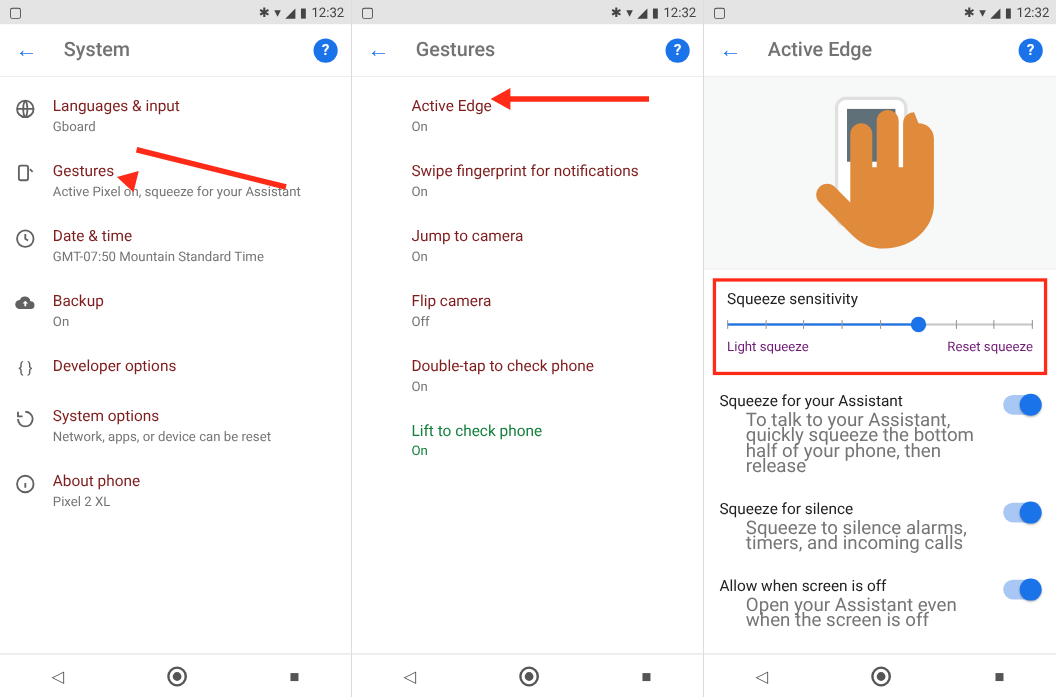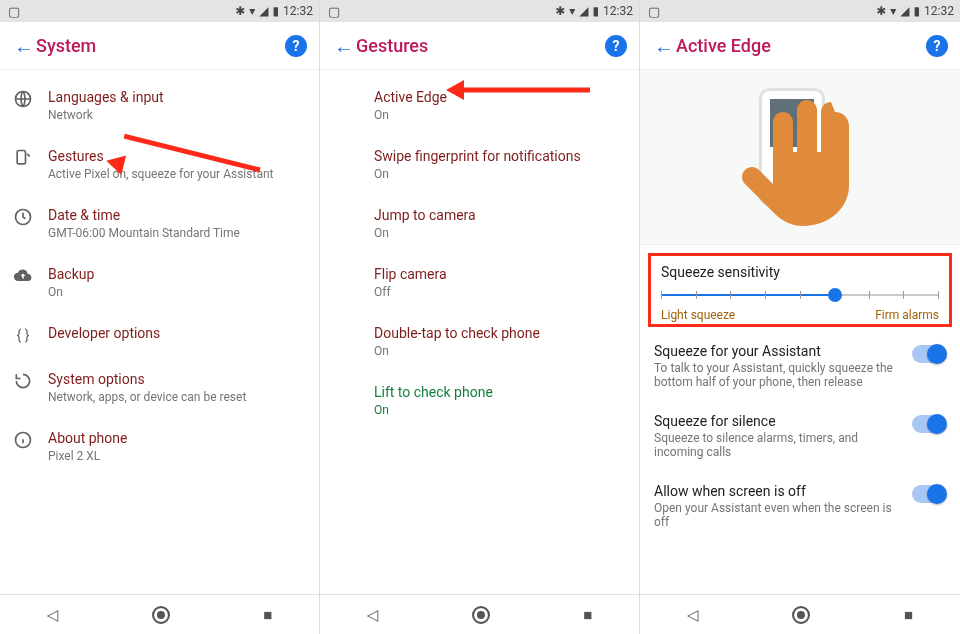--- a/index.html
+++ b/index.html
@@ -42,23 +42,24 @@
   .status-bar .left { margin-right: auto; padding-left: 2px; font-size: 13px;}
   .app-bar {
     height: 48px;
     display: flex;
     align-items: center;
     padding: 0 12px;
     border-bottom: 1px solid #eee;
   }
   .app-bar .back { color: #1a73e8; font-size: 20px; width: 24px; text-align: center; }
   .app-bar .title {
-    color: #be185d;
+    color: #737373;
     font-size: 18px;
     font-weight: 500;
+    margin-left: 22px;
     flex: 1;
   }
   .app-bar .help {
     width: 22px; height: 22px; border-radius: 50%;
     background: #1a73e8; color: #fff;
     display: flex; align-items: center; justify-content: center;
     font-size: 14px; font-weight: 700;
   }
   .content { flex: 1; overflow: hidden; position: relative; }
   .list { padding: 6px 0; }
@@ -129,45 +130,45 @@
   }
   .dots{position:absolute; left:16px; bottom:30px; display:flex; gap:4px;}
   .dots i{width:4px;height:4px;border-radius:50%;}
   .d1{background:#4285f4}.d2{background:#ea4335}.d3{background:#fbbc04}.d4{background:#34a853}
   .hand {
     position:absolute; left:0; top:0; width:150px; height:150px;
   }
   .sense-box{
     border:3px solid #ff2a18;
     margin:8px 8px 4px 8px;
-    padding:8px 10px 2px 10px;
+    padding:8px 10px 16px 10px;
   }
   .sense-title{font-size:14px; margin-bottom:6px;}
   .slider{
     position:relative; height:18px; margin:2px 0 4px 0;
   }
   .slider .track{
     position:absolute; left:0; right:0; top:8px; height:2px; background:#c9c9c9;
   }
   .slider .fill{
     position:absolute; left:0; top:8px; height:2px; background:#1a73e8;
   }
   .slider .ticks{position:absolute; left:0; right:0; top:5px; display:flex; justify-content:space-between;}
   .slider .ticks i{width:1px;height:8px;background:#9a9a9a;display:block;}
   .slider .thumb{
     position:absolute; top:2px; width:14px; height:14px; border-radius:50%;
     background:#1a73e8; transform:translateX(-50%);
   }
-  .slider-labels{display:flex; justify-content:space-between; font-size:12px; color:#a16207;}
+  .slider-labels{display:flex; justify-content:space-between; font-size:12px; color:#701a75;}
   .setting{
     display:flex; padding:12px 14px; gap:4px; align-items:flex-start;
   }
   .setting .text{flex:1;}
   .setting .text .t{font-size:14px;}
-  .setting .text .s{font-size:12px; color:#757575; margin-top:2px; line-height:14px;}
+  .setting .text .s{font-size:17px; color:#757575; margin-top:2px; line-height:14px;margin-left:24px;}
   .switch{
     width:34px; height:18px; border-radius:10px; background:#a9c7f5;
     position:relative; flex:0 0 34px; margin-top:2px;
   }
   .switch::after{
     content:""; position:absolute; right:-1px; top:-1px; width:20px; height:20px;
     border-radius:50%; background:#1a73e8; box-shadow:0 1px 2px rgba(0,0,0,.3);
   }
   svg { display:block; }
 </style>
@@ -194,21 +195,21 @@
       <div class="list">
         <div class="row">
           <span class="icon">
             <svg viewBox="0 0 24 24" width="20" height="20" fill="none" stroke="#616161" stroke-width="2">
                 <circle cx="12" cy="12" r="9"></circle>
                 <path d="M3 12h18M12 3c3 3 3 15 0 18M12 3c-3 3-3 15 0 18"></path>
               </svg>
           </span>
           <div class="txt">
             <div class="ttl">Languages &amp; input</div>
-            <div class="sub">Network</div>
+            <div class="sub">Gboard</div>
           </div>
         </div>
         <div class="row">
           <span class="icon">
             <svg viewBox="0 0 24 24" width="20" height="20" fill="none" stroke="#616161" stroke-width="2">
                 <rect x="5" y="3" width="10" height="16" rx="2"></rect>
                 <path d="M17 7l3 3"></path>
               </svg>
           </span>
           <div class="txt">
@@ -218,21 +219,21 @@
         </div>
         <div class="row">
           <span class="icon">
             <svg viewBox="0 0 24 24" width="20" height="20" fill="none" stroke="#616161" stroke-width="2">
                 <circle cx="12" cy="12" r="9"></circle>
                 <path d="M12 7v5l3 2"></path>
               </svg>
           </span>
           <div class="txt">
             <div class="ttl">Date &amp; time</div>
-            <div class="sub">GMT-06:00 Mountain Standard Time</div>
+            <div class="sub">GMT-07:50 Mountain Standard Time</div>
           </div>
         </div>
         <div class="row">
           <span class="icon">
             <svg viewBox="0 0 24 24" width="20" height="20" fill="#616161">
                 <path d="M6 18a5 5 0 010-10 6 6 0 0111.5 1.5A4 4 0 0118 18H6z"></path>
                 <path fill="#fff" d="M12 9l3 3h-2v3h-2v-3H9z"></path>
               </svg>
           </span>
           <div class="txt">
@@ -393,21 +394,21 @@
               <i></i>
               <i></i>
               <i></i>
               <i></i>
               <i></i>
             </div>
           <div class="thumb" id="slider-thumb" style="left: 62.5%;"></div>
         </div>
         <div class="slider-labels">
           <span>Light squeeze</span>
-          <span>Firm alarms</span>
+          <span>Reset squeeze</span>
         </div>
       </div>
 
       <div class="setting">
         <div class="text">
           <div class="t">Squeeze for your Assistant</div>
           <div class="s">To talk to your Assistant, quickly squeeze the bottom half of your phone, then release</div>
         </div>
         <div class="switch"></div>
       </div>

